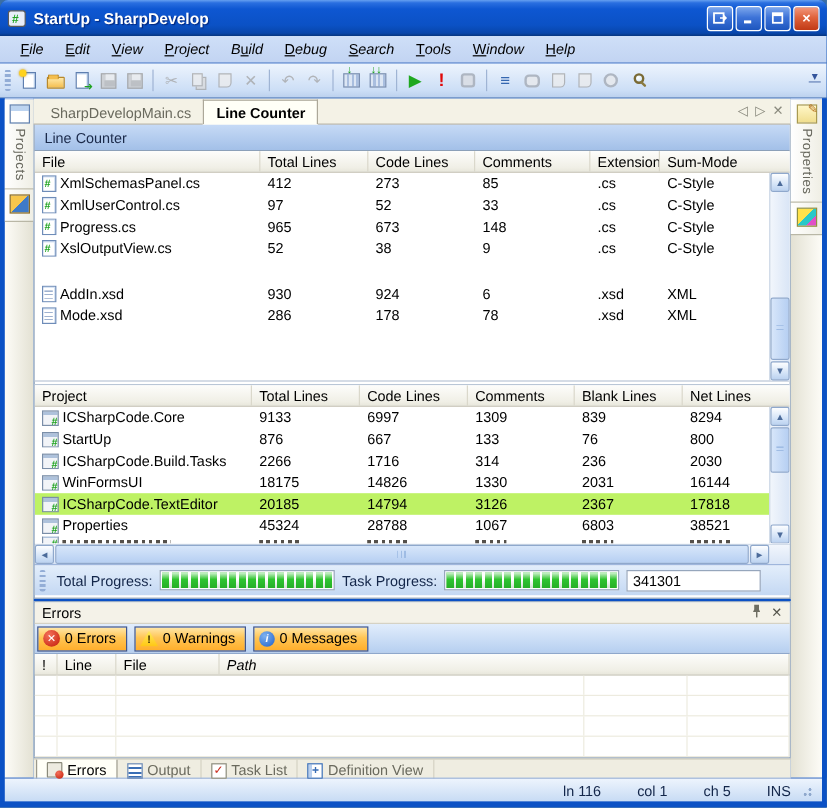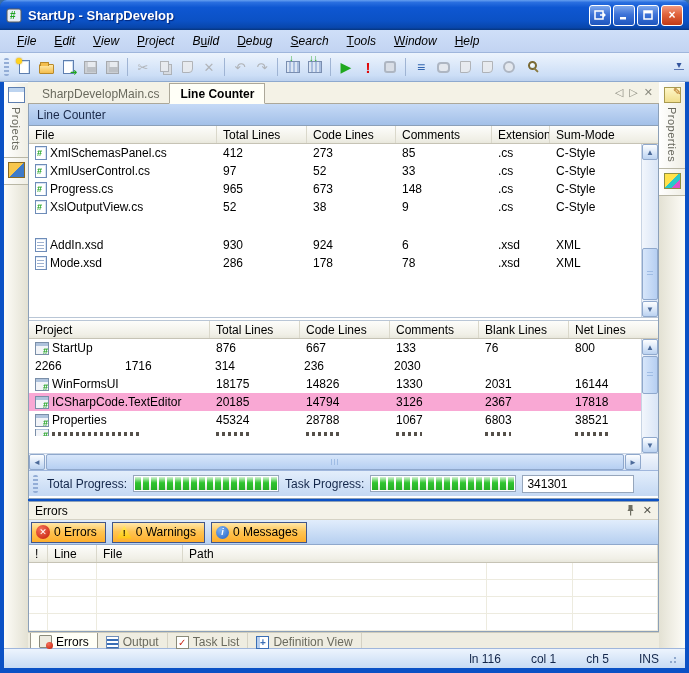--- a/index.html
+++ b/index.html
@@ -98,21 +98,21 @@
 
   .table{ position:relative; background:#fff; }
   .t-files{ flex:0 0 192px; border-bottom:1px solid #B9C6D6; }
   .t-projects{ flex:0 0 133px; margin-top:2px; border-top:1px solid #B9C6D6; overflow:hidden; }
   .thead{ display:flex; height:18px; background:linear-gradient(180deg,#FDFDFB,#F0EFE6 80%,#E8E7DC);
     border-bottom:1px solid #C6C3B5; padding-right:17px; }
   .th{ padding:2px 4px 0 6px; border-right:1px solid #DAD8CB; color:#000; overflow:hidden; white-space:nowrap; }
   .th:last-child{ border-right:none; }
   .tbody{ position:absolute; top:18px; bottom:0; left:0; right:17px; overflow:hidden; }
   .trow{ display:flex; height:18px; align-items:center; }
-  .trow.hl{ background:#f9a8d4; }
+  .trow.hl{ background:#bef264; }
   .td{ padding:0 4px 0 6px; white-space:nowrap; overflow:hidden; display:flex; align-items:center; gap:3px; }
 
   
   .f0{ width:188px; } .f1{ width:90px; } .f2{ width:89px; } .f3{ width:96px; } .f4{ width:58px; } .f5{ flex:1; }
   
   .p0{ width:181px; } .p1{ width:90px; } .p2{ width:90px; } .p3{ width:89px; } .p4{ width:90px; } .p5{ flex:1; }
 
   .section-row{ padding:8px 0 0 6px; height:28px; }
   .section-title{ font-weight:bold; }
   .section-rule{ height:2px; margin:3px 10px 0 0; background:linear-gradient(90deg,#6E96C8,#EAF0F8 55%,transparent); }
@@ -176,21 +176,21 @@
     color:#fff; font-weight:bold; font-size:9px; display:flex; align-items:center; justify-content:center; }
   .warn-ic{ width:15px; height:13px; background:linear-gradient(180deg,#FFE95E,#FFC612);
     clip-path:polygon(50% 0,100% 100%,0 100%); position:relative; display:flex; align-items:flex-end; justify-content:center;
     color:#3A2A00; font-weight:bold; font-size:9px; line-height:11px; }
   .msg-ic{ width:13px; height:13px; border-radius:50%; background:radial-gradient(circle at 35% 30%,#7EB2F0,#1F5FC8);
     color:#fff; font-size:9px; font-weight:bold; font-style:italic; display:flex; align-items:center; justify-content:center; }
   .ep-grid{ flex:1; display:flex; flex-direction:column; }
   .eg-head{ display:flex; height:18px; background:linear-gradient(180deg,#FDFDFB,#F0EFE6 80%,#E8E7DC);
     border-bottom:1px solid #C6C3B5; }
   .eg-head .th{ border-right:1px solid #DAD8CB; }
-  .e0{ width:19px; } .e1{ width:49px; } .e2{ width:390px; } .e3{ width:86px; } .e4{ flex:1; }
+  .e0{ width:19px; } .e1{ width:49px; } .e2{ width:390px; } .e3{ width:86px; } .e4{ flex:1;font-style:italic; }
   .eg-row{ display:flex; height:17px; border-bottom:1px solid #EDEBDF; }
   .eg-cell{ border-right:1px solid #EDEBDF; height:100%; }
 
   
   .bottom-tabs{ height:19px; flex:0 0 19px; background:#EFEDE1; display:flex; align-items:stretch;
     padding-left:2px; border-top:1px solid #CFCCBC; }
   .btab{ display:flex; align-items:center; gap:4px; padding:0 8px; color:#6A6A5E; border-right:1px solid #D5D2C4; }
   .btab.active{ background:#FFFFF7; border:1px solid #9A988A; border-top:none; color:#000; }
   .bt-ic{ width:13px; height:13px; flex:0 0 13px; position:relative; }
   .bt-errors{ background:#EDEBE0; border:1px solid #8A8A7A; border-radius:1px; }
@@ -445,29 +445,44 @@
             <span class="th p1">Total Lines</span>
             <span class="th p2">Code Lines</span>
             <span class="th p3">Comments</span>
             <span class="th p4">Blank Lines</span>
             <span class="th p5">Net Lines</span>
           </div>
           <div class="tbody">
             <div class="trow">
               <span class="td p0">
                   <span class="proj-ic"></span>
+                  <span>ICSharpCode.Core</span>
+                </span>
+              <span class="td p1">9133</span>
+              <span class="td p2">6997</span>
+              <span class="td p3">1309</span>
+              <span class="td p4">839</span>
+              <span class="td p5">8294</span>
+            </div>
+            <div class="trow">
+              <span class="td p0">
+                  <span class="proj-ic"></span>
                   <span>StartUp</span>
                 </span>
               <span class="td p1">876</span>
               <span class="td p2">667</span>
               <span class="td p3">133</span>
               <span class="td p4">76</span>
               <span class="td p5">800</span>
             </div>
             <div class="trow">
+              <span class="td p0">
+                  <span class="proj-ic"></span>
+                  <span>ICSharpCode.Build.Tasks</span>
+                </span>
               <span class="td p1">2266</span>
               <span class="td p2">1716</span>
               <span class="td p3">314</span>
               <span class="td p4">236</span>
               <span class="td p5">2030</span>
             </div>
             <div class="trow">
               <span class="td p0">
                   <span class="proj-ic"></span>
                   <span>WinFormsUI</span>

